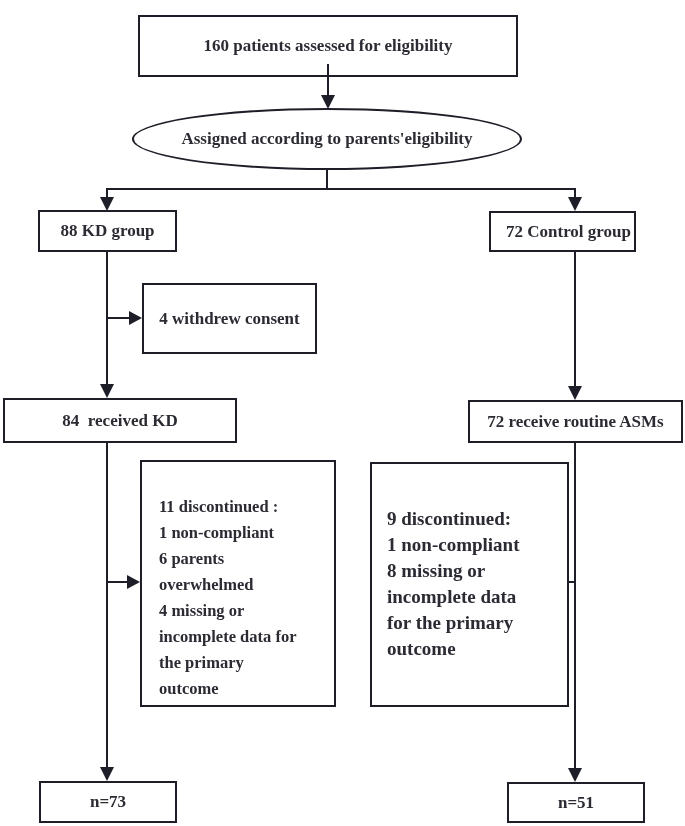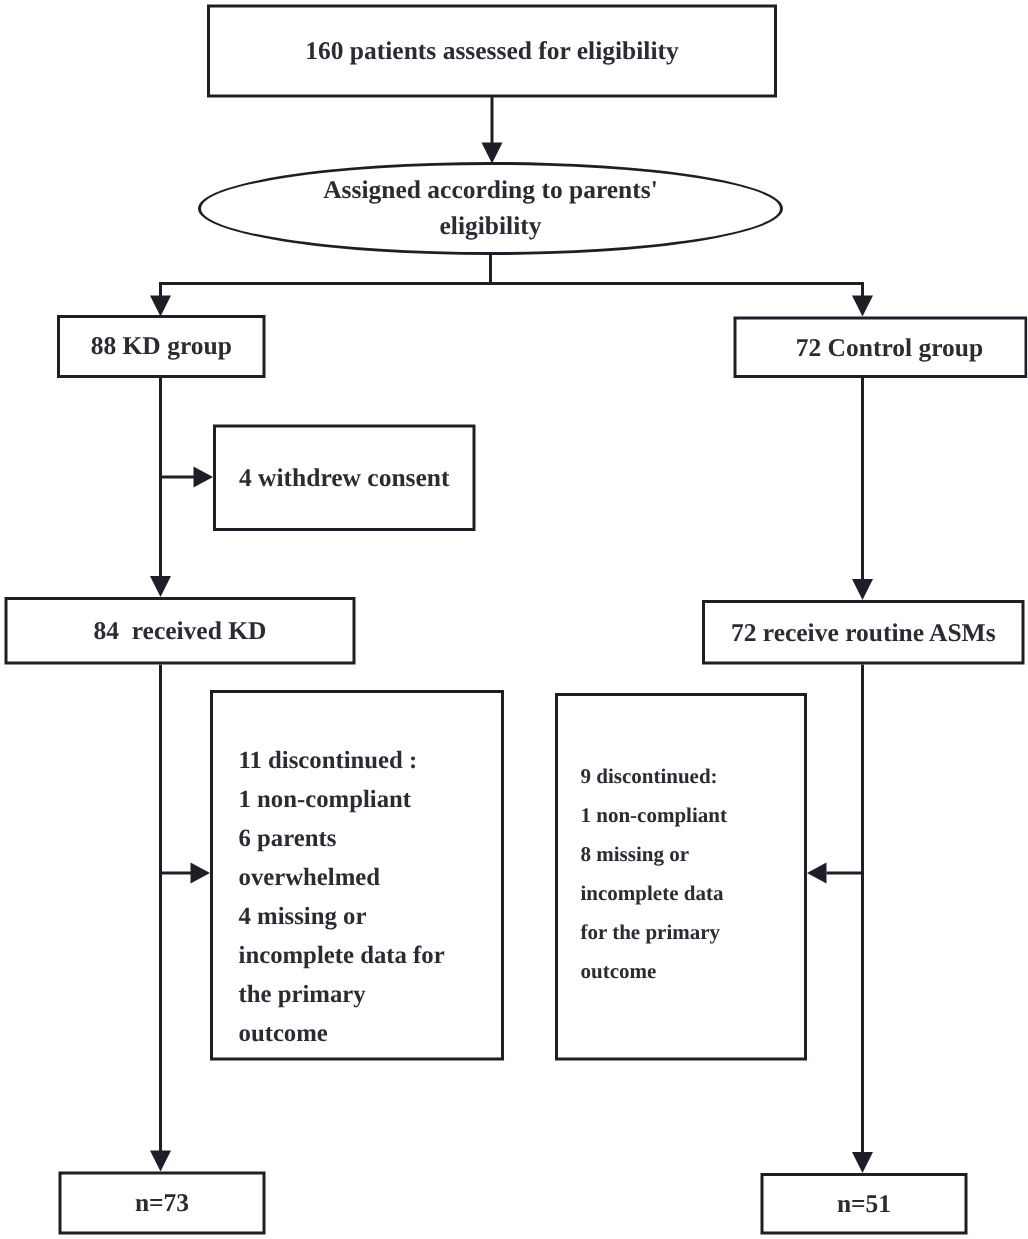--- a/index.html
+++ b/index.html
@@ -29,21 +29,21 @@
   }
   .box.thick{border-width:2.5px;}
   .box-label{white-space:pre-wrap;}
   .ellipse{
     position:absolute;
     box-sizing:border-box;
     border:2px solid var(--line);
     border-radius:50%;
     background:#ffffff;
     display:flex;
-    flex-direction:column;
+    flex-direction:row;
     align-items:center;
     justify-content:center;
     text-align:center;
     font-weight:bold;
     font-size:17px;
     line-height:24px;
   }
   .multi{
     align-items:flex-start;
     justify-content:flex-start;
@@ -72,21 +72,21 @@
     border-top:7px solid transparent;
     border-bottom:7px solid transparent;
     border-right:13px solid var(--line);
   }
 </style>
 </head>
 <body>
 
 <div id="stage">
 
-  <div class="box thick" style="left:138px;top:3px;width:380px;height:62px;">
+  <div class="box thick" style="left:138px;top:15px;width:380px;height:62px;">
     <span class="box-label">160 patients assessed for eligibility</span>
   </div>
 
   <div class="vline" style="left:327px;top:64px;height:33px;"></div>
   <div class="arrow-down" style="left:321px;top:95px;"></div>
 
   <div class="ellipse" style="left:132px;top:108px;width:390px;height:62px;">
     <span>Assigned according to parents'</span>
     <span>eligibility</span>
   </div>
@@ -95,21 +95,21 @@
   <div class="hline" style="left:106px;top:188px;width:470px;"></div>
   <div class="vline" style="left:106px;top:188px;height:10px;"></div>
   <div class="arrow-down" style="left:100px;top:197px;"></div>
   <div class="vline" style="left:574px;top:188px;height:10px;"></div>
   <div class="arrow-down" style="left:568px;top:197px;"></div>
 
   <div class="box" style="left:38px;top:210px;width:139px;height:42px;">
     <span class="box-label">88 KD group</span>
   </div>
 
-  <div class="box" style="left:489px;top:211px;width:196px;height:41px;padding-left:12px;">
+  <div class="box" style="left:489px;top:211px;width:147px;height:41px;padding-left:12px;">
     <span class="box-label">72 Control group</span>
   </div>
 
   <div class="vline" style="left:106px;top:252px;height:133px;"></div>
   <div class="arrow-down" style="left:100px;top:384px;"></div>
 
   <div class="hline" style="left:106px;top:317px;width:24px;"></div>
   <div class="arrow-right" style="left:129px;top:311px;"></div>
 
   <div class="box" style="left:142px;top:283px;width:175px;height:71px;">
@@ -143,21 +143,21 @@
     <span class="line">the primary</span>
     <span class="line">outcome</span>
   </div>
 
   <div class="vline" style="left:574px;top:443px;height:326px;"></div>
   <div class="arrow-down" style="left:568px;top:768px;"></div>
 
   <div class="hline" style="left:551px;top:581px;width:25px;"></div>
   <div class="arrow-left" style="left:538px;top:575px;"></div>
 
-  <div class="box multi" style="left:370px;top:462px;width:168px;height:245px;padding:42px 8px 0 15px;font-size:14px;text-align:center;">
+  <div class="box multi" style="left:370px;top:462px;width:199px;height:245px;padding:42px 8px 0 15px;font-size:19px;text-align:center;">
     <span class="line">9 discontinued:</span>
     <span class="line">1 non-compliant</span>
     <span class="line">8 missing or</span>
     <span class="line">incomplete data</span>
     <span class="line">for the primary</span>
     <span class="line">outcome</span>
   </div>
 
   <div class="box" style="left:39px;top:781px;width:138px;height:42px;">
     <span class="box-label">n=73</span>

